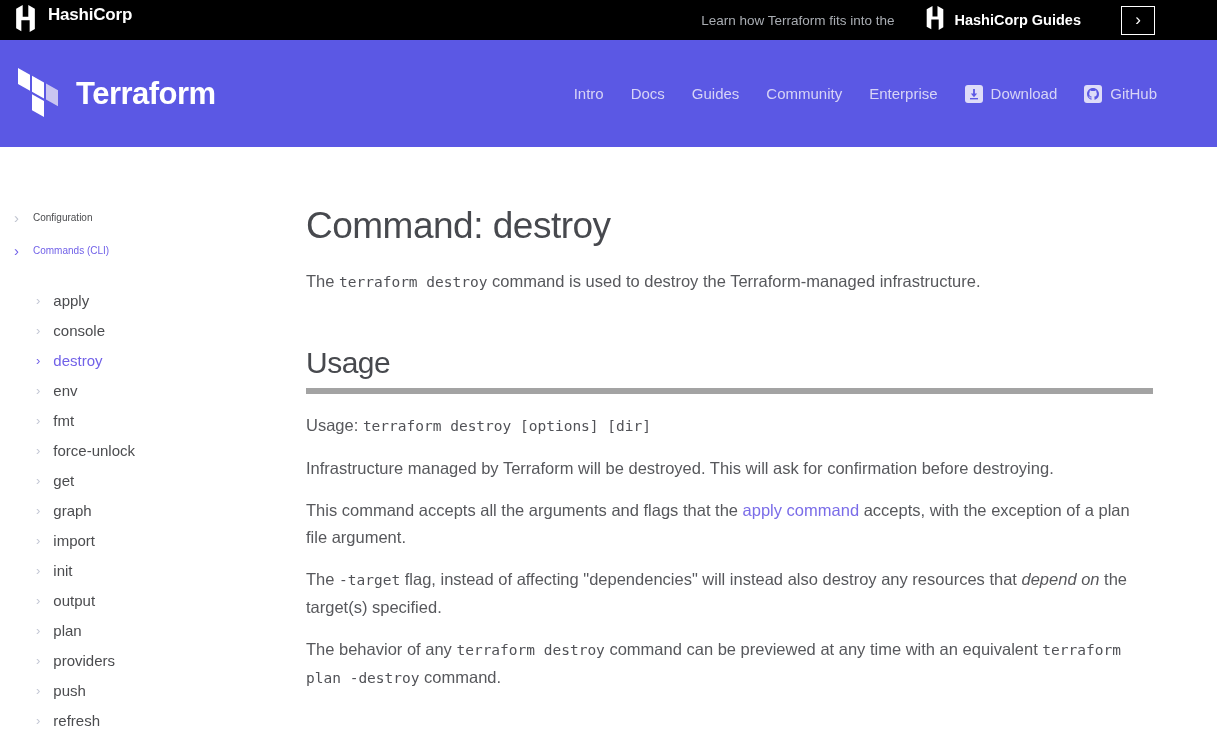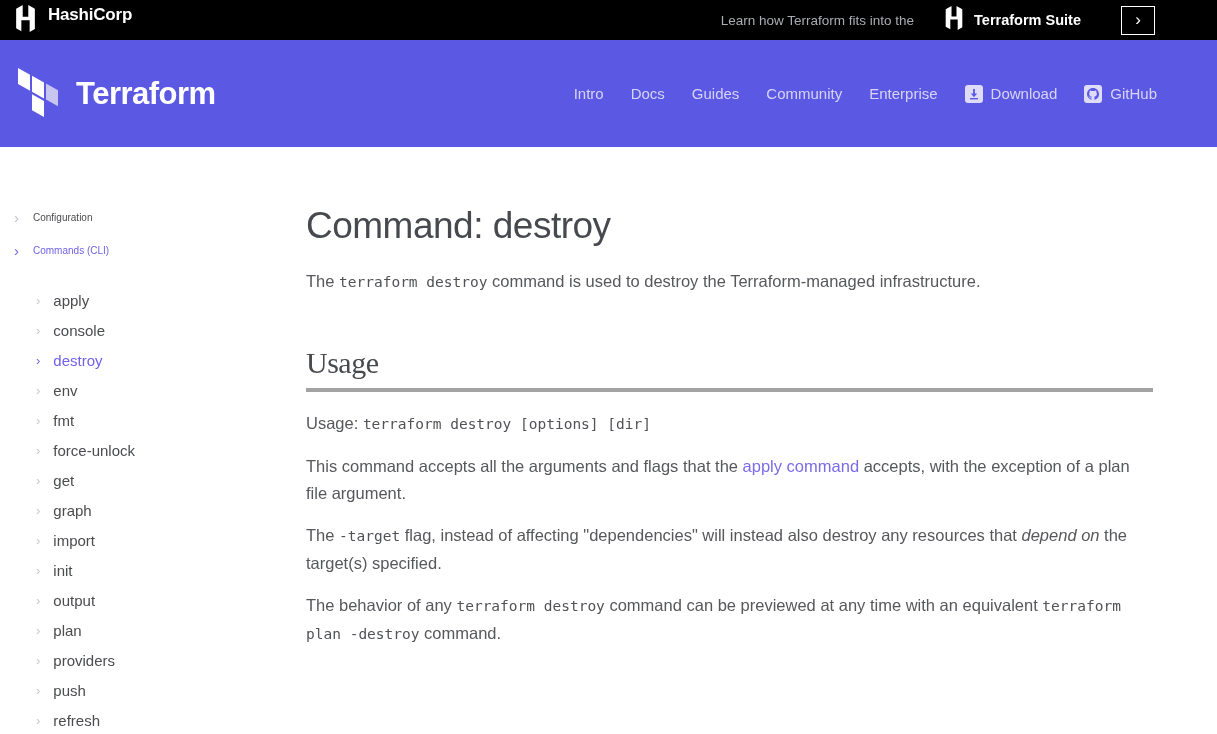--- a/index.html
+++ b/index.html
@@ -46,21 +46,21 @@
   .side-sub li { height:30px; display:flex; align-items:center; gap:13px; cursor:pointer; }
   .side-sub .chev { color:#c3c7d4; font-size:13px; }
   .side-sub .lbl { color:#4b4c4f; font-size:15px; }
   .side-sub li.active .chev, .side-sub li.active .lbl { color:#7161e8; }
 
   .main { flex:1; padding:57px 64px 0 0; }
   h1 { font-size:37px; font-weight:400; color:#47494e; letter-spacing:-0.5px;
     line-height:44px; margin-bottom:20px; }
   h2 { font-size:30px; font-weight:400; color:#47494e; letter-spacing:-0.5px;
     line-height:34px; margin-top:50px; padding-bottom:8px;
-    border-bottom:4px solid #a3a3a3; margin-bottom:18px;font-family:Liberation Serif, serif; }
+    border-bottom:6px solid #a3a3a3; margin-bottom:18px; }
   .main p { color:#57585c; font-size:16.5px; line-height:27px; margin-bottom:15px; }
   code { font-family:"DejaVu Sans Mono","Liberation Mono",monospace; font-size:14.5px;
     color:#515257; }
   a.inline-link { color:#7a6ce8; text-decoration:none; cursor:pointer; }
   em { font-style:italic; }
 </style>
 </head>
 <body>
 
 <div class="topbar">
@@ -74,21 +74,21 @@
     <span class="tb-brand-name">HashiCorp</span>
   </a>
   <div class="tb-right">
     <span class="tb-promo">Learn how Terraform fits into the</span>
     <span class="tb-suite">
       <span>
         <svg viewBox="0 0 24 26" fill="#fff">
           <path d="M9.3 0 L3 3.6 V22.4 L8 25.3 V14.6 H16 V25.9 L21 23 V3.6 L14.7 0 V11.3 H9.3 Z"></path>
         </svg>
       </span>
-      <span class="tb-suite-name">Terraform Suite</span>
+      <span class="tb-suite-name">HashiCorp Guides</span>
     </span>
     <button class="tb-cta">
       <span>›</span>
     </button>
   </div>
 </div>
 
 <header class="header">
   <a class="hd-brand">
     <span>
@@ -218,20 +218,21 @@
 
   <main class="main">
     <h1>Command: destroy</h1>
 
     <p><span>The </span><code>terraform destroy</code><span> command is used to destroy the Terraform-managed infrastructure.</span></p>
 
     <h2>Usage</h2>
 
     <p><span>Usage: </span><code>terraform destroy [options] [dir]</code></p>
 
+    <p>Infrastructure managed by Terraform will be destroyed. This will ask for confirmation before destroying.</p>
 
     <p><span>This command accepts all the arguments and flags that the </span><a class="inline-link">apply command</a><span> accepts, with the exception of a plan file argument.</span></p>
 
 
     <p><span>The </span><code>-target</code><span> flag, instead of affecting "dependencies" will instead also destroy any resources that </span><em>depend on</em><span> the target(s) specified.</span></p>
 
     <p><span>The behavior of any </span><code>terraform destroy</code><span> command can be previewed at any time with an equivalent </span><code>terraform plan -destroy</code><span> command.</span></p>
   </main>
 </div>
 

